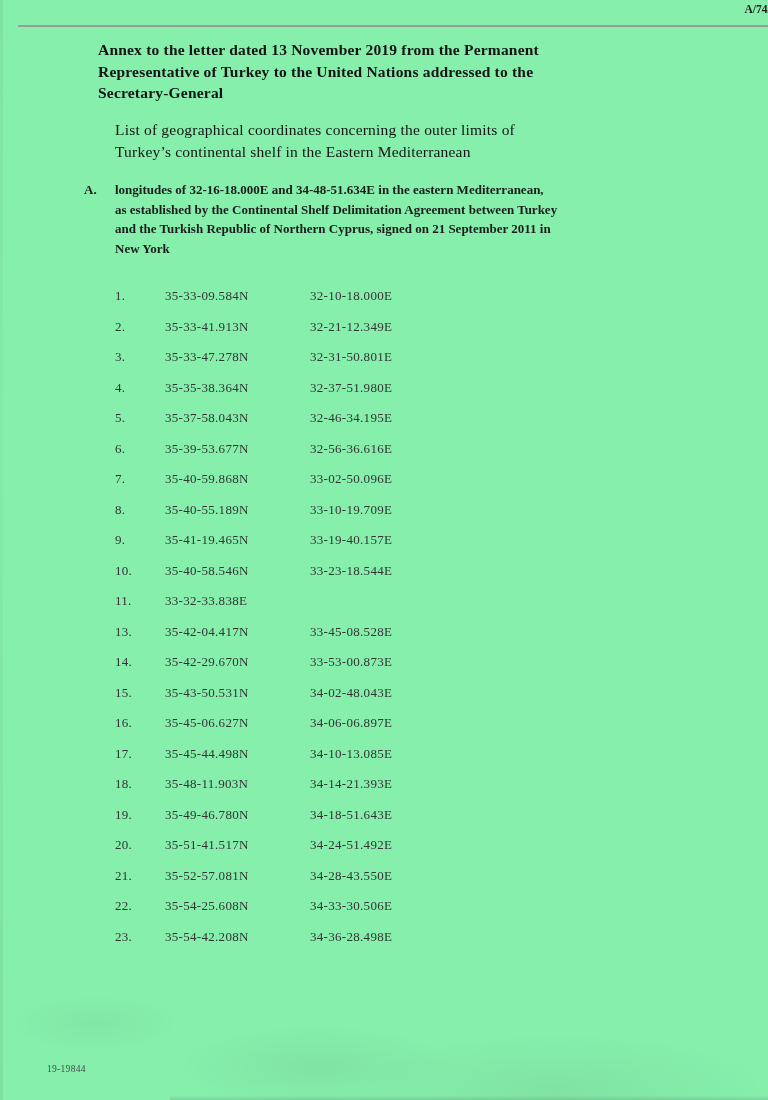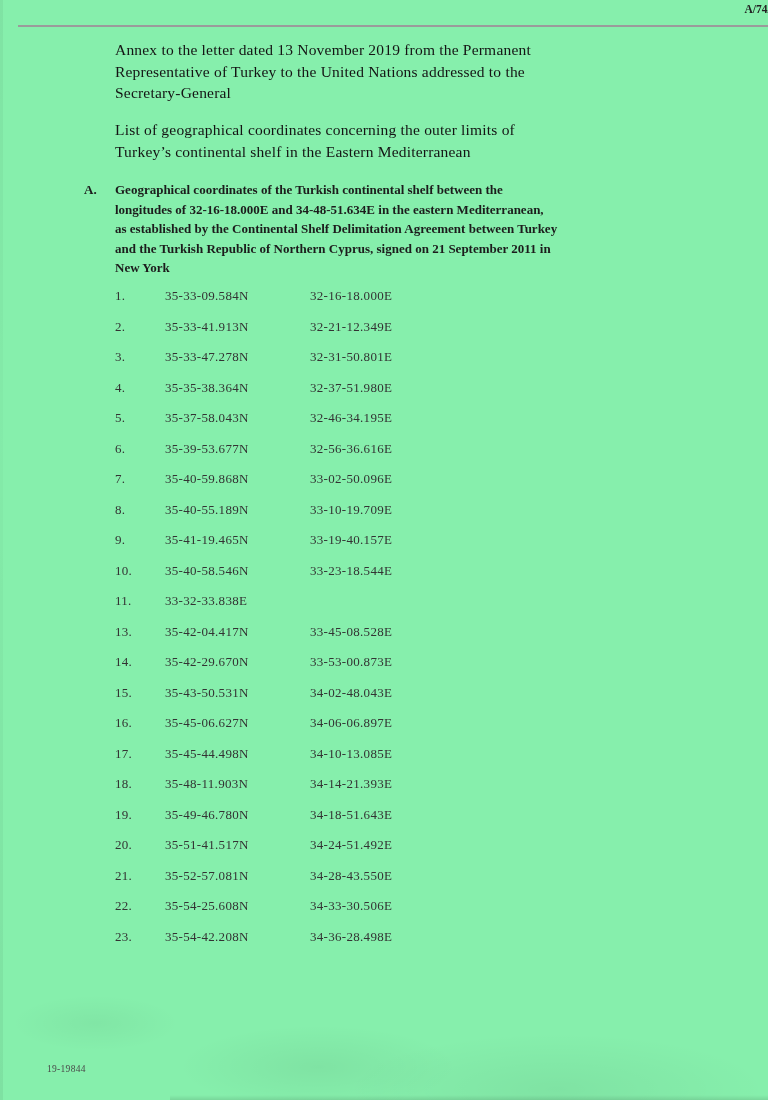--- a/index.html
+++ b/index.html
@@ -40,23 +40,23 @@
     position: absolute;
     top: 25px;
     left: 18px;
     right: 0;
     height: 2px;
     background: #9b9b9b;
   }
   .title-block {
     position: absolute;
     top: 39px;
-    left: 115px;
+    left: 98px;
     font-size: 15.5px;
-    font-weight: normal;
+    font-weight: bold;
     line-height: 21.5px;
     color: #141414;
     letter-spacing: 0.2px;
   }
   .subtitle-block {
     position: absolute;
     top: 119px;
     left: 115px;
     font-size: 15.5px;
     font-weight: normal;
@@ -146,34 +146,33 @@
   </div>
 
   <div class="subtitle-block">
     <span class="t-line">List of geographical coordinates concerning the outer limits of</span>
     <span class="t-line">Turkey’s continental shelf in the Eastern Mediterranean</span>
   </div>
 
   <div class="section-a">
     <div class="section-a-label">A.</div>
     <div class="section-a-text">
-      <span class="t-line">Geographical coordinates of the Turkish continental shelf between the</span>
       <span class="t-line">longitudes of 32-16-18.000E and 34-48-51.634E in the eastern Mediterranean,</span>
       <span class="t-line">as established by the Continental Shelf Delimitation Agreement between Turkey</span>
       <span class="t-line">and the Turkish Republic of Northern Cyprus, signed on 21 September 2011 in</span>
       <span class="t-line">New York</span>
     </div>
   </div>
 
   <div class="coord-list">
 
   <div class="coord-row">
         <span class="coord-num">1.</span>
         <span class="coord-lat">35-33-09.584N</span>
-        <span class="coord-lon">32-16-18.000E</span>
+        <span class="coord-lon">32-10-18.000E</span>
       </div>
       <div class="coord-row">
         <span class="coord-num">2.</span>
         <span class="coord-lat">35-33-41.913N</span>
         <span class="coord-lon">32-21-12.349E</span>
       </div>
       <div class="coord-row">
         <span class="coord-num">3.</span>
         <span class="coord-lat">35-33-47.278N</span>
         <span class="coord-lon">32-31-50.801E</span>

